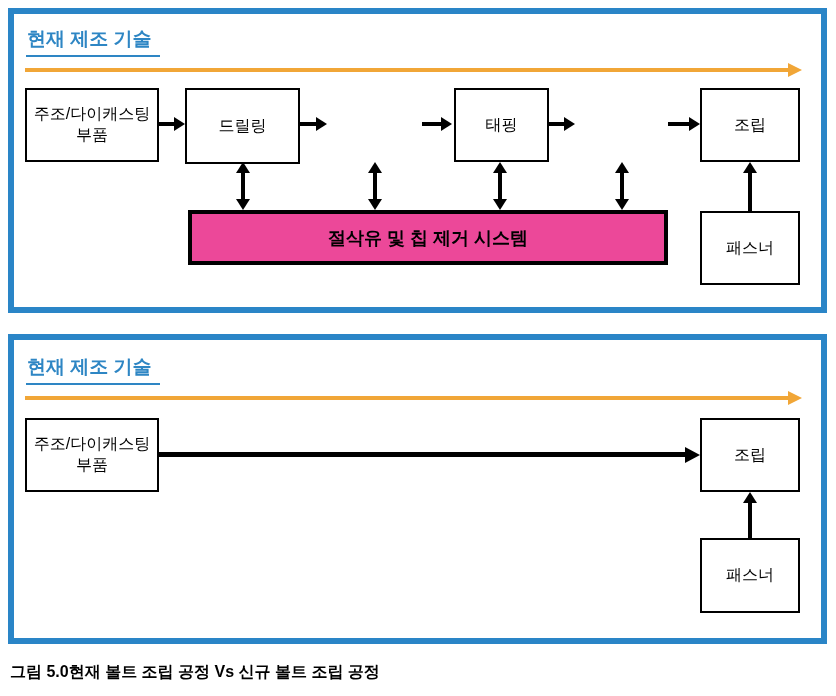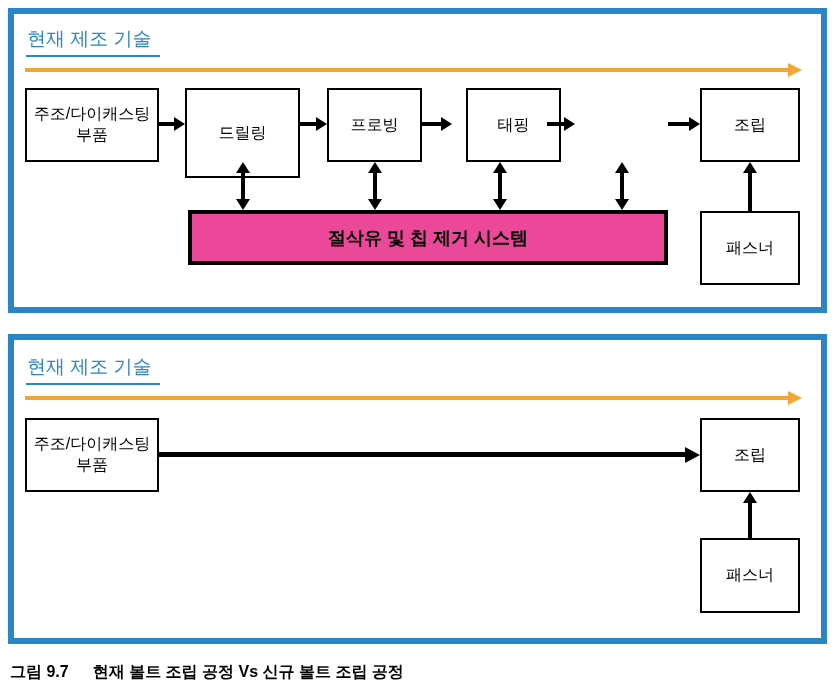--- a/index.html
+++ b/index.html
@@ -8,21 +8,21 @@
     font-family:"Liberation Sans","DejaVu Sans",sans-serif;color:#000;
     overflow:hidden;
   }
   .panel{
     position:absolute;border:6px solid #2A85C7;background:#ffffff;
     box-sizing:border-box;
   }
   #panel-top{left:8px;top:8px;width:819px;height:305px;}
   #panel-bottom{left:8px;top:334px;width:819px;height:310px;}
   .ptitle{
-    position:absolute;left:12px;font-size:19px;font-weight:normal;color:#2E86C4;
+    position:absolute;left:12px;font-size:19px;font-weight:bold;color:#2E86C4;
     padding:0 8px 3px 1px;border-bottom:2px solid #2E86C4;white-space:nowrap;
   }
   #panel-top .ptitle{top:12px;}
   #panel-bottom .ptitle{top:14px;}
   
   .tl-arrow{position:absolute;left:11px;width:777px;height:14px;}
   #panel-top .tl-arrow{top:49px;}
   #panel-bottom .tl-arrow{top:51px;}
   .tl-line{position:absolute;left:0;right:13px;top:5px;height:4px;background:#F1A637;}
   .tl-head{position:absolute;right:0;top:0;width:0;height:0;
@@ -51,39 +51,38 @@
   .varrow{position:absolute;width:14px;}
   .vline{position:absolute;left:5px;width:4px;background:#000;}
   .vhead-up{position:absolute;top:0;left:0;width:0;height:0;
     border-bottom:11px solid #000;border-left:7px solid transparent;border-right:7px solid transparent;}
   .vhead-down{position:absolute;bottom:0;left:0;width:0;height:0;
     border-top:11px solid #000;border-left:7px solid transparent;border-right:7px solid transparent;}
   .vdouble .vline{top:9px;bottom:9px;}
   .vsingle .vline{top:9px;bottom:0;}
   
   .caption{position:absolute;left:10px;top:662px;font-size:16px;font-weight:bold;white-space:nowrap;}
-  .caption .cap-title{margin-left:24px;}
+  .caption .cap-title{margin-left:0;}
 </style>
 </head>
 <body>
 
 <div class="page">
 
   <div class="panel" id="panel-top">
     <div class="ptitle">현재 제조 기술</div>
 
     <div class="tl-arrow">
       <div class="tl-line"></div>
       <div class="tl-head"></div>
     </div>
 
     <div class="box" style="left:11px;top:74px;width:134px;height:74px;">주조/다이캐스팅 부품</div>
-    <div class="box" style="left:171px;top:74px;width:115px;height:90px;">드릴링</div>
-    <div class="box" style="left:313px;top:74px;width:95px;height:74px;">프로빙</div>
-    <div class="box" style="left:452px;top:74px;width:95px;height:74px;">태핑</div>
+    <div class="box" style="left:171px;top:74px;width:115px;height:76px;">드릴링</div>
+    <div class="box" style="left:440px;top:74px;width:95px;height:74px;">태핑</div>
     <div class="box" style="left:686px;top:74px;width:100px;height:74px;">조립</div>
 
     <div class="harrow" style="left:145px;width:26px;">
       <div class="hline"></div>
       <div class="hhead"></div>
     </div>
     <div class="harrow" style="left:286px;width:27px;">
       <div class="hline"></div>
       <div class="hhead"></div>
     </div>
@@ -147,16 +146,16 @@
     </div>
 
     <div class="box" style="left:686px;top:198px;width:100px;height:75px;">패스너</div>
     <div class="varrow vsingle" style="left:729px;top:152px;height:46px;">
       <div class="vhead-up"></div>
       <div class="vline"></div>
     </div>
   </div>
 
   <div class="caption">
-    <span class="cap-num">그림 9.7</span><span class="cap-title">현재 볼트 조립 공정 Vs 신규 볼트 조립 공정</span>
+    <span class="cap-num">그림 5.0</span><span class="cap-title">현재 볼트 조립 공정 Vs 신규 볼트 조립 공정</span>
   </div>
 
 </div>
 
 </body></html>

